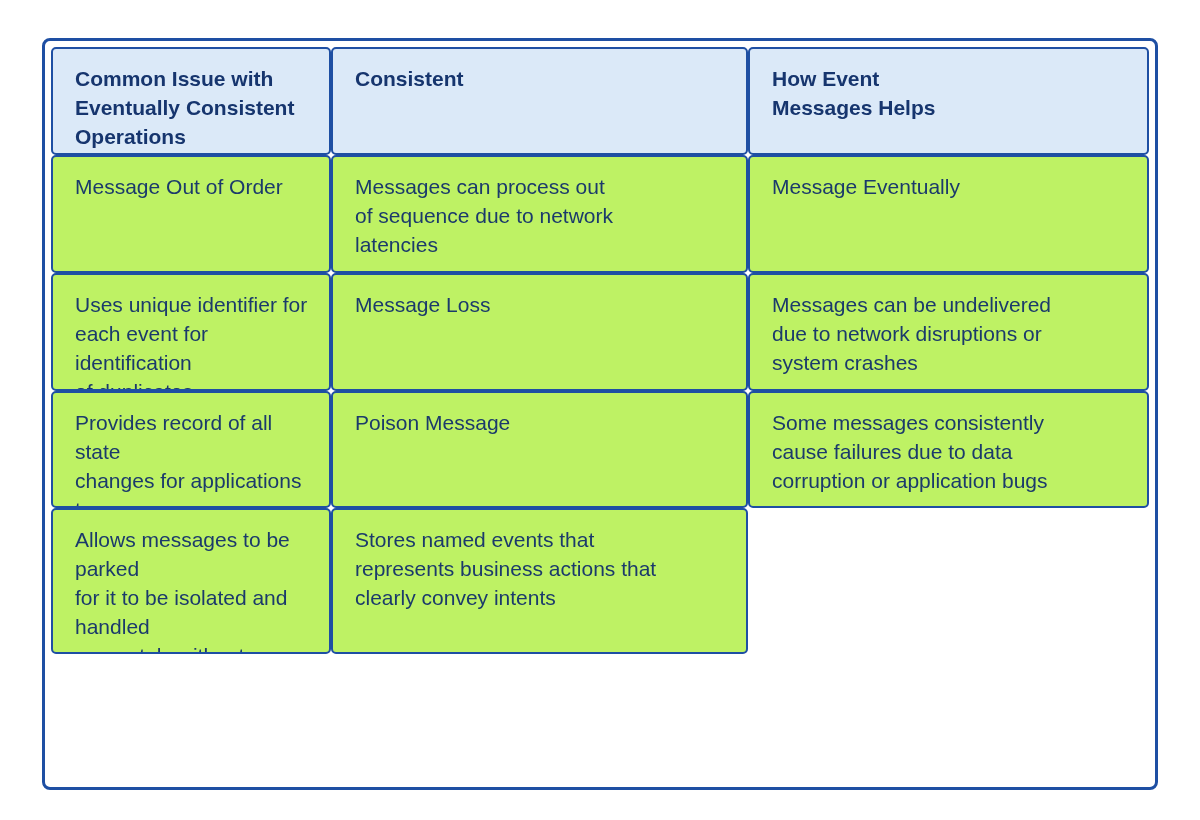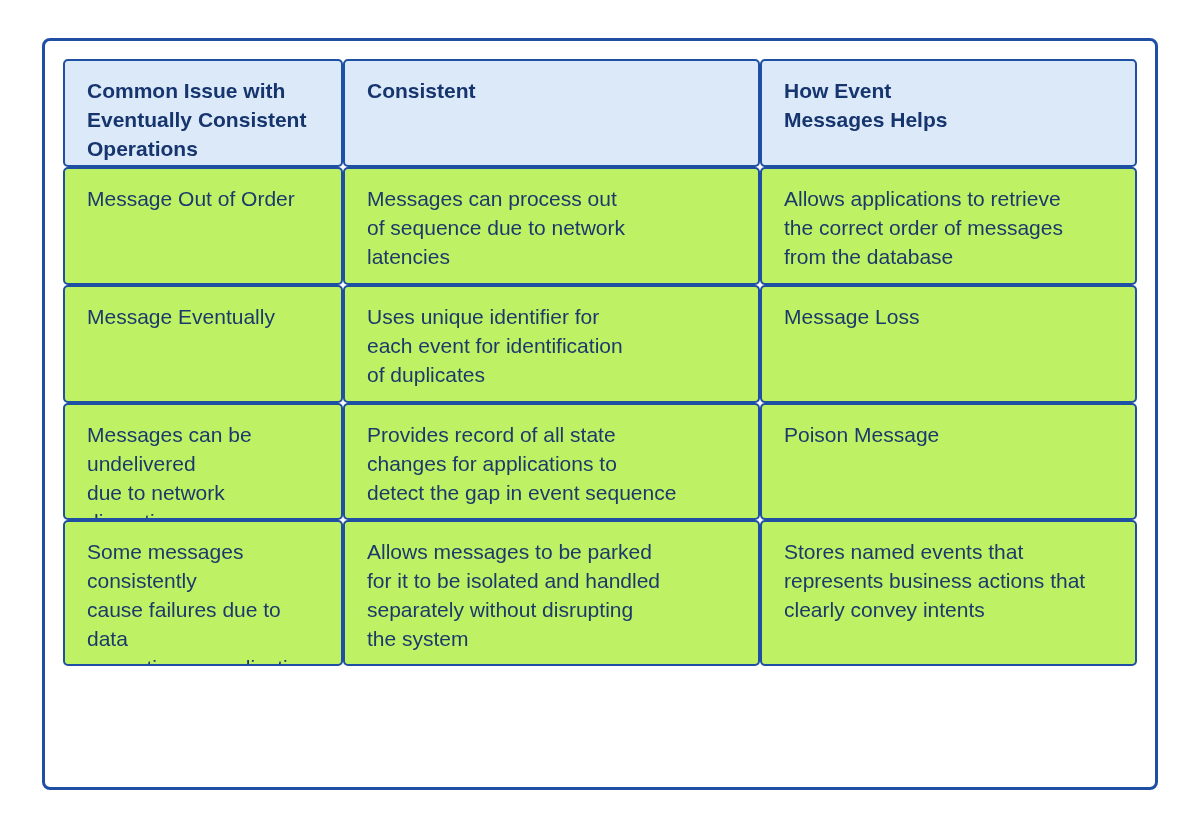--- a/index.html
+++ b/index.html
@@ -18,21 +18,21 @@
   }
   .table-wrap {
     position: absolute;
     left: 42px;
     top: 38px;
     width: 1116px;
     height: 752px;
     box-sizing: border-box;
     border: 3px solid #1e4fa3;
     border-radius: 8px;
-    padding: 18px;
+    padding: 6px;
     background: #ffffff;
   }
   .grid {
     display: grid;
     width: 100%;
     height: 100%;
     grid-template-columns: 280px 417px 1fr;
     grid-template-rows: 108px 118px 118px 117px 146px 1fr;
   }
   .cell {
@@ -64,23 +64,20 @@
 Eventually Consistent
 Operations</div>
       <div class="cell header">Consistent</div>
       <div class="cell header">How Event
 Messages Helps</div>
 
       <div class="cell">Message Out of Order</div>
       <div class="cell">Messages can process out
 of sequence due to network
 latencies</div>
-      <div class="cell">Allows applications to retrieve
-the correct order of messages
-from the database</div>
 
       <div class="cell">Message Eventually</div>
       <div class="cell">Uses unique identifier for
 each event for identification
 of duplicates</div>
 
       <div class="cell">Message Loss</div>
       <div class="cell">Messages can be undelivered
 due to network disruptions or
 system crashes</div>

